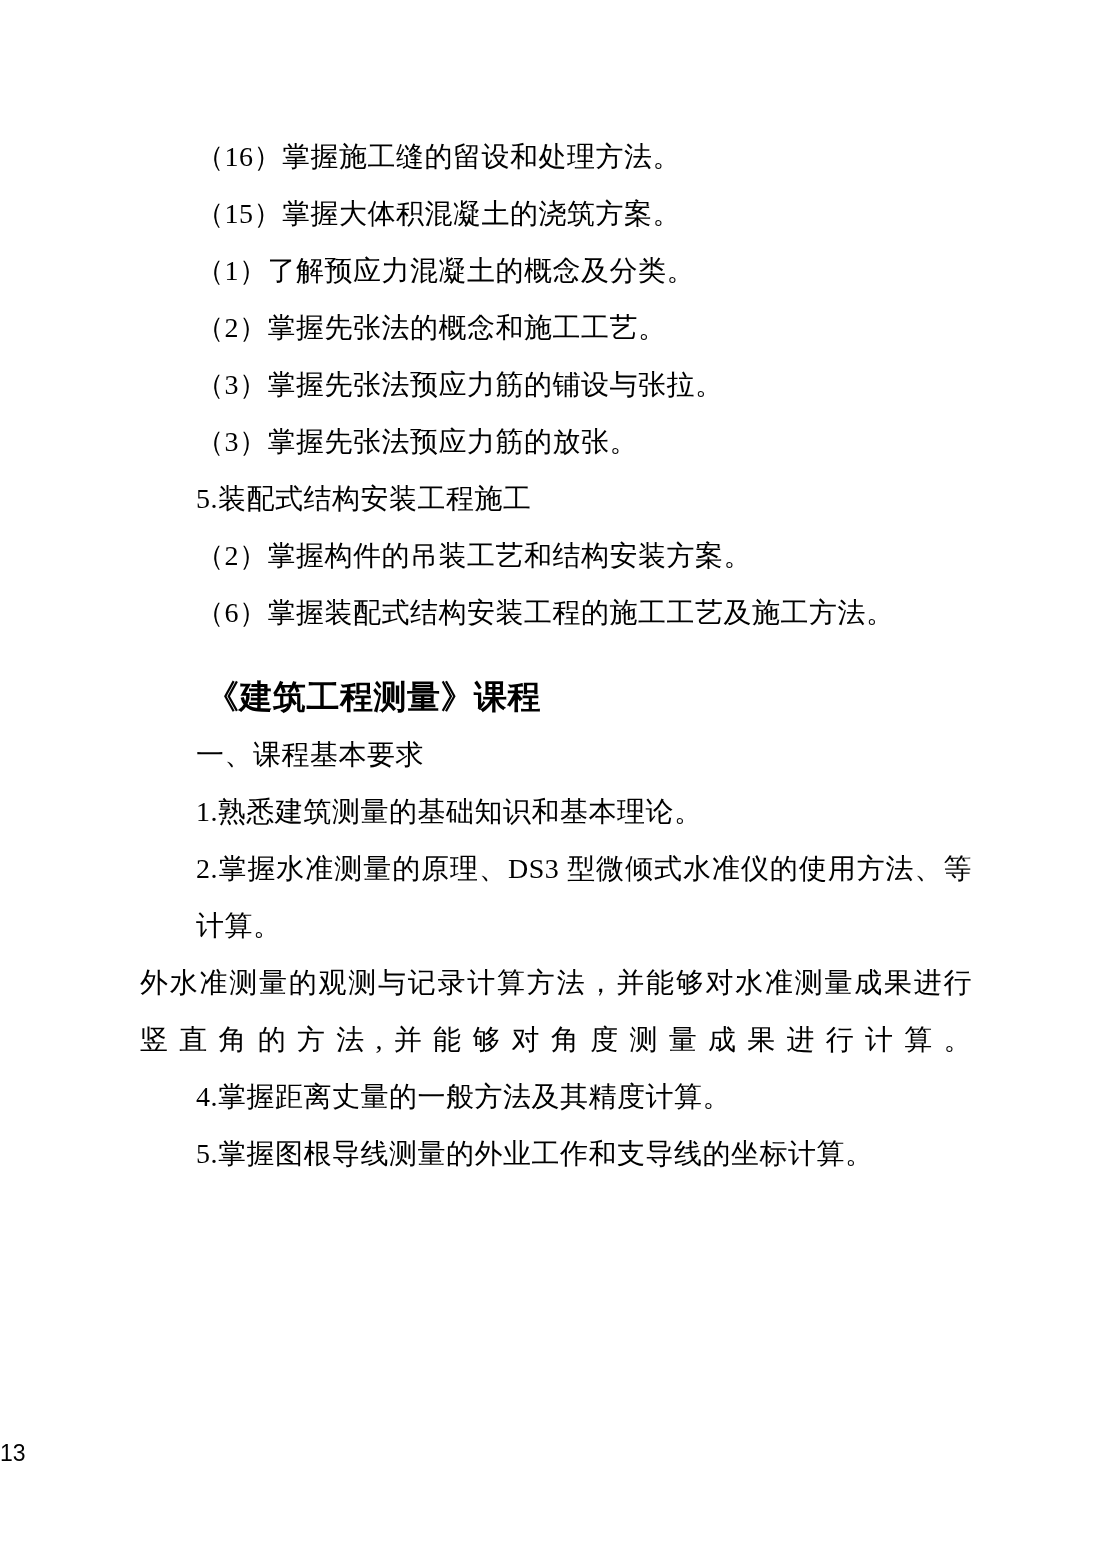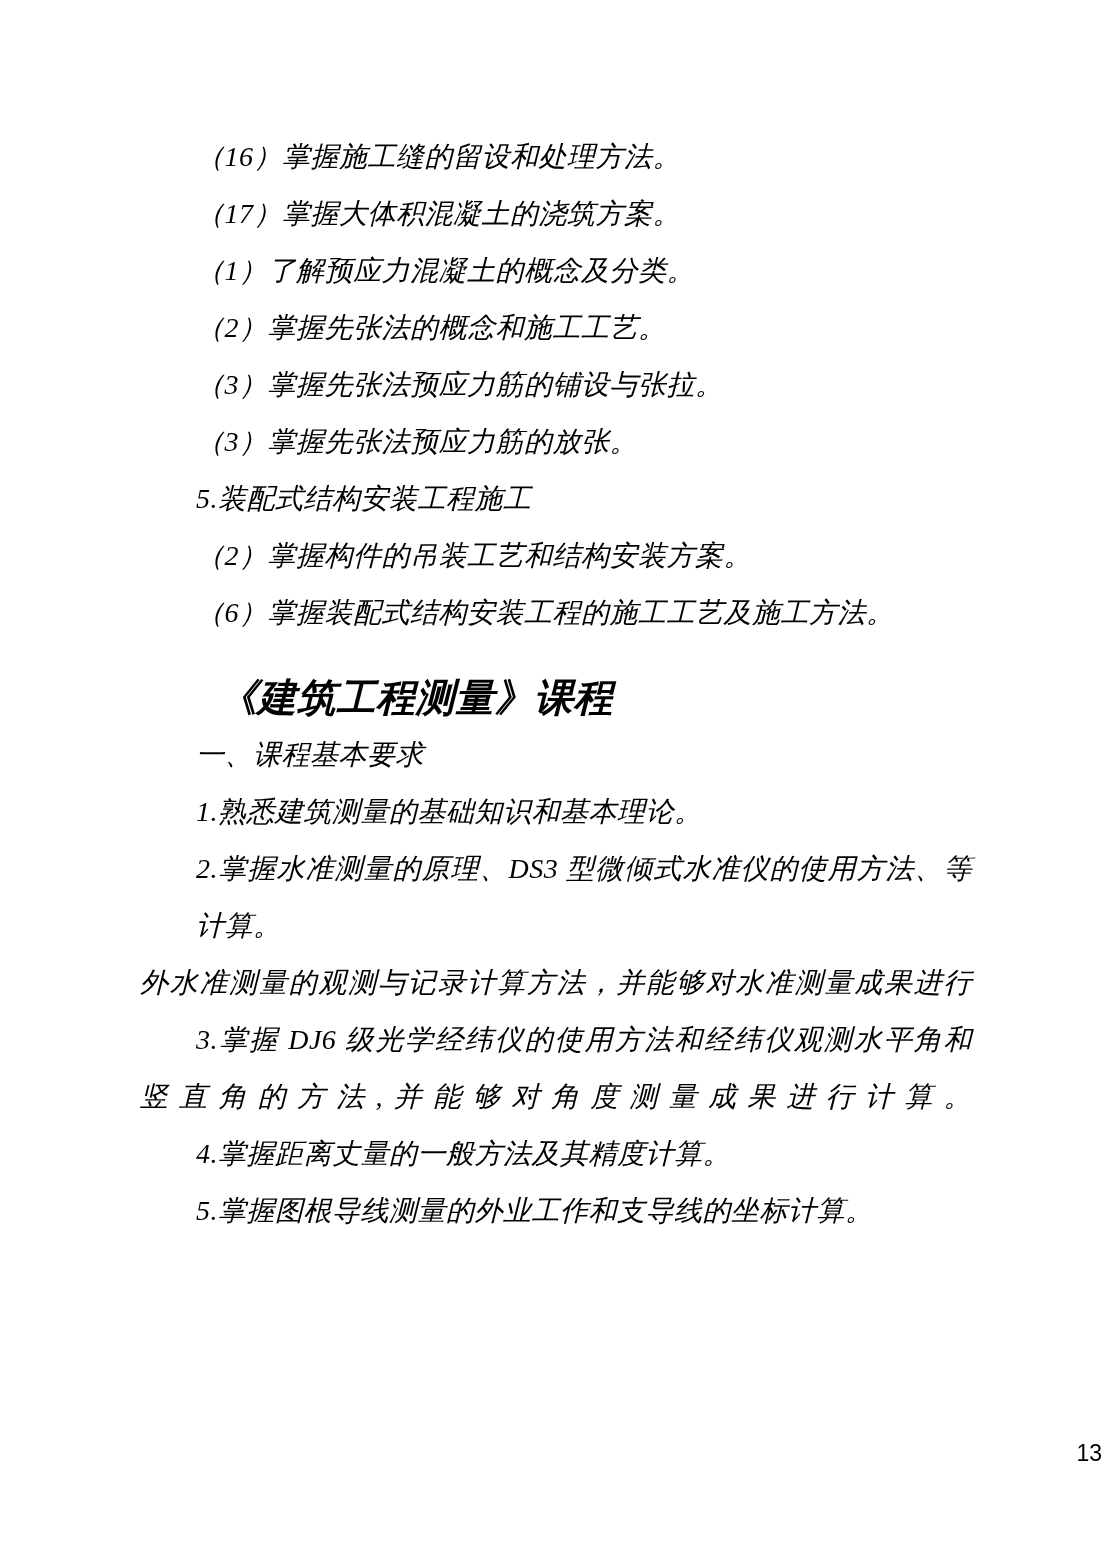--- a/index.html
+++ b/index.html
@@ -13,21 +13,20 @@
     position: relative;
     color: #000000;
     font-family: "Liberation Serif", "DejaVu Serif", serif;
     overflow: hidden;
   }
   .doc-page {
     position: absolute;
     top: 128px;
     left: 140px;
     width: 832px;
-    font-style: italic;
   }
   .line {
     font-size: 28px;
     line-height: 57px;
     letter-spacing: 0.5px;
     text-align: left;
     white-space: normal;
   }
   .body-indent {
     text-indent: 2em;
@@ -37,54 +36,53 @@
     text-align: justify;
     text-align-last: justify;
   }
   .body-stretch {
     text-align: justify;
     text-align-last: justify;
   }
   .heading {
     text-indent: 2em;
     font-weight: bold;
-    font-size: 39px;
+    font-size: 33px;
     line-height: 57px;
     margin-top: 28px;
   }
   .page-number {
     position: absolute;
     top: 1437px;
     left: 0;
     width: 1102px;
-    text-align: right;
+    text-align: left;
     font-family: "Liberation Sans", "DejaVu Sans", sans-serif;
     font-size: 23px;
     line-height: 32px;
     color: #000000;
   }
 </style>
 </head>
 <body>
 
 <div class="doc-page">
     <div class="line body-indent">（16）掌握施工缝的留设和处理方法。</div>
-    <div class="line body-indent">（17）掌握大体积混凝土的浇筑方案。</div>
+    <div class="line body-indent">（15）掌握大体积混凝土的浇筑方案。</div>
     <div class="line body-indent">（1）了解预应力混凝土的概念及分类。</div>
     <div class="line body-indent">（2）掌握先张法的概念和施工工艺。</div>
     <div class="line body-indent">（3）掌握先张法预应力筋的铺设与张拉。</div>
     <div class="line body-indent">（3）掌握先张法预应力筋的放张。</div>
     <div class="line body-indent">5.装配式结构安装工程施工</div>
     <div class="line body-indent">（2）掌握构件的吊装工艺和结构安装方案。</div>
     <div class="line body-indent">（6）掌握装配式结构安装工程的施工工艺及施工方法。</div>
     <div class="line heading">《建筑工程测量》课程</div>
     <div class="line body-indent">一、课程基本要求</div>
     <div class="line body-indent">1.熟悉建筑测量的基础知识和基本理论。</div>
     <div class="line body-indent-stretch">2.掌握水准测量的原理、DS3 型微倾式水准仪的使用方法、等</div>
     <div class="line body-indent">计算。</div>
     <div class="line body-stretch" style="text-indent: 0px;">外水准测量的观测与记录计算方法，并能够对水准测量成果进行</div>
-    <div class="line body-indent-stretch">3.掌握 DJ6 级光学经纬仪的使用方法和经纬仪观测水平角和</div>
     <div class="line body-stretch" style="text-indent: 0px;">竖直角的方法,并能够对角度测量成果进行计算。</div>
     <div class="line body-indent">4.掌握距离丈量的一般方法及其精度计算。</div>
     <div class="line body-indent">5.掌握图根导线测量的外业工作和支导线的坐标计算。</div>
   </div>
 
 <div class="page-number">13</div>
 
 </body></html>

